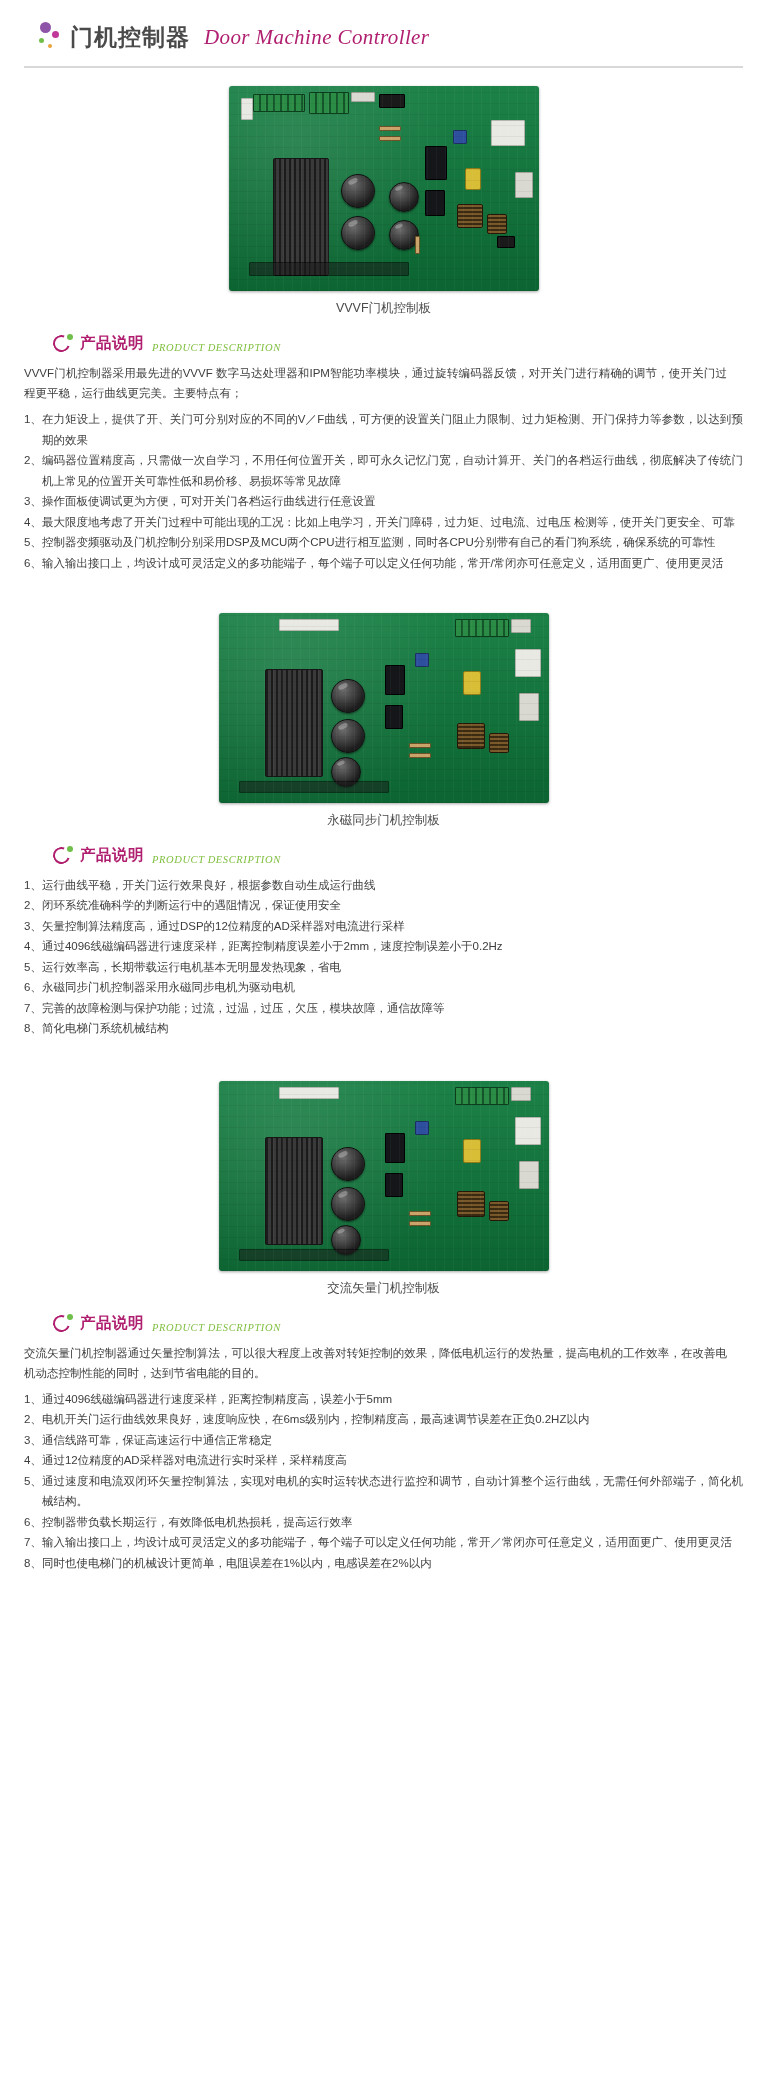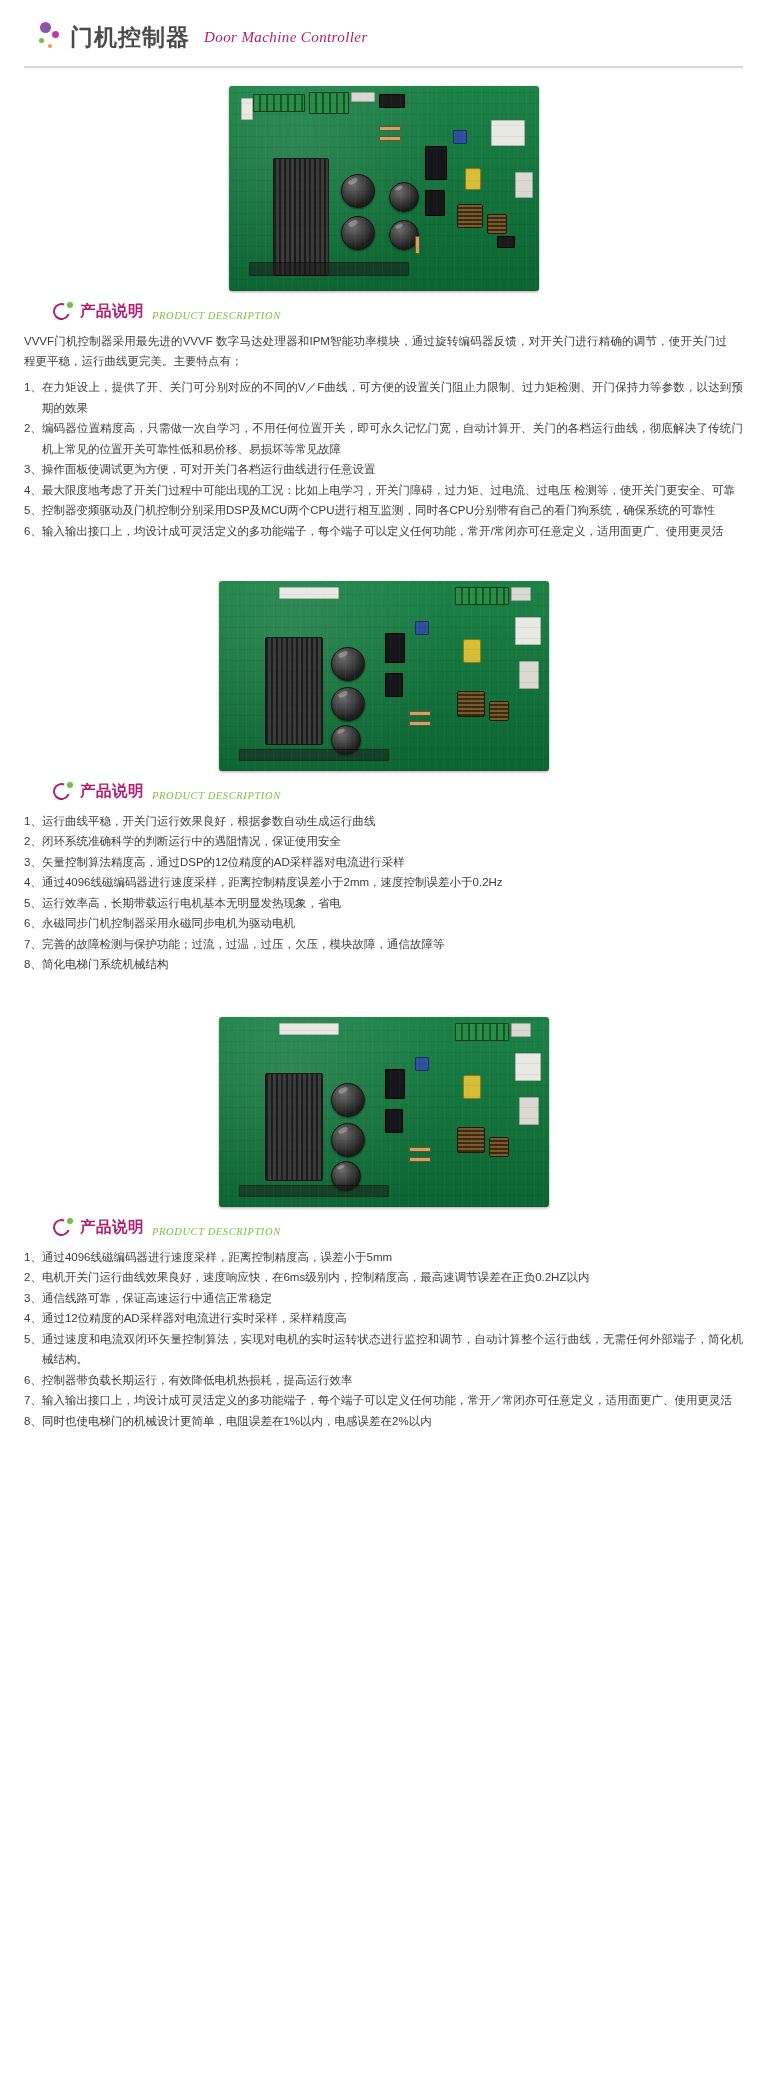--- a/index.html
+++ b/index.html
@@ -38,21 +38,21 @@
   .d4 { width: 4px;  height: 4px;  background: #e8a33d; left: 14px; top: 24px; }
   .title-cn {
     font-size: 23px;
     color: #4a4a4a;
     font-weight: bold;
     letter-spacing: 1px;
     margin-right: 14px;
     text-align: center;
   }
   .title-en {
-    font-size: 15px;
+    font-size: 21px;
     color: #b01e6f;
     font-style: italic;
     font-family: "Liberation Serif", serif;
     letter-spacing: .4px;
   }
   .header-rule {
     height: 2px;
     background: #d8d8d8;
     margin: 4px 24px 0 24px;
   }
@@ -228,20 +228,21 @@
         <div class="cmp coil" style="left:258px;top:128px;width:20px;height:20px;"></div>
         <div class="cmp white" style="left:262px;top:34px;width:34px;height:26px;"></div>
         <div class="cmp conn" style="left:286px;top:86px;width:18px;height:26px;"></div>
         <div class="cmp blackbox" style="left:268px;top:150px;width:18px;height:12px;"></div>
         <div class="cmp res" style="left:150px;top:40px;width:22px;height:5px;"></div>
         <div class="cmp res" style="left:150px;top:50px;width:22px;height:5px;"></div>
         <div class="cmp res" style="left:186px;top:150px;width:5px;height:18px;"></div>
         <div class="cmp blackbox" style="left:20px;top:176px;width:160px;height:14px;opacity:.55;"></div>
       </div>
     </div>
+    <div class="caption">VVVF门机控制板</div>
 
     <div class="sec-head">
       <div class="sec-icon">
         <span class="ring"></span>
           <span class="dotg"></span>
       </div>
       <div class="sec-title-cn">产品说明</div>
       <div class="sec-title-en">PRODUCT DESCRIPTION</div>
     </div>
 
@@ -290,20 +291,21 @@
         <div class="cmp yellowcap" style="left:244px;top:58px;width:18px;height:24px;"></div>
         <div class="cmp coil" style="left:238px;top:110px;width:28px;height:26px;"></div>
         <div class="cmp coil" style="left:270px;top:120px;width:20px;height:20px;"></div>
         <div class="cmp white" style="left:296px;top:36px;width:26px;height:28px;"></div>
         <div class="cmp conn" style="left:300px;top:80px;width:20px;height:28px;"></div>
         <div class="cmp res" style="left:190px;top:130px;width:22px;height:5px;"></div>
         <div class="cmp res" style="left:190px;top:140px;width:22px;height:5px;"></div>
         <div class="cmp blackbox" style="left:20px;top:168px;width:150px;height:12px;opacity:.5;"></div>
       </div>
     </div>
+    <div class="caption">永磁同步门机控制板</div>
 
     <div class="sec-head">
       <div class="sec-icon">
         <span class="ring"></span>
           <span class="dotg"></span>
       </div>
       <div class="sec-title-cn">产品说明</div>
       <div class="sec-title-en">PRODUCT DESCRIPTION</div>
     </div>
 
@@ -359,30 +361,32 @@
         <div class="cmp yellowcap" style="left:244px;top:58px;width:18px;height:24px;"></div>
         <div class="cmp coil" style="left:238px;top:110px;width:28px;height:26px;"></div>
         <div class="cmp coil" style="left:270px;top:120px;width:20px;height:20px;"></div>
         <div class="cmp white" style="left:296px;top:36px;width:26px;height:28px;"></div>
         <div class="cmp conn" style="left:300px;top:80px;width:20px;height:28px;"></div>
         <div class="cmp res" style="left:190px;top:130px;width:22px;height:5px;"></div>
         <div class="cmp res" style="left:190px;top:140px;width:22px;height:5px;"></div>
         <div class="cmp blackbox" style="left:20px;top:168px;width:150px;height:12px;opacity:.5;"></div>
       </div>
     </div>
+    <div class="caption">交流矢量门机控制板</div>
 
     <div class="sec-head">
       <div class="sec-icon">
         <span class="ring"></span>
           <span class="dotg"></span>
       </div>
       <div class="sec-title-cn">产品说明</div>
       <div class="sec-title-en">PRODUCT DESCRIPTION</div>
     </div>
 
+    <p class="intro">交流矢量门机控制器通过矢量控制算法，可以很大程度上改善对转矩控制的效果，降低电机运行的发热量，提高电机的工作效率，在改善电机动态控制性能的同时，达到节省电能的目的。</p>
     <ul class="pts">
       <li>
           <span class="num">1、</span>
           <span class="txt">通过4096线磁编码器进行速度采样，距离控制精度高，误差小于5mm</span>
         </li>
       <li>
           <span class="num">2、</span>
           <span class="txt">电机开关门运行曲线效果良好，速度响应快，在6ms级别内，控制精度高，最高速调节误差在正负0.2HZ以内</span>
         </li>
       <li>

